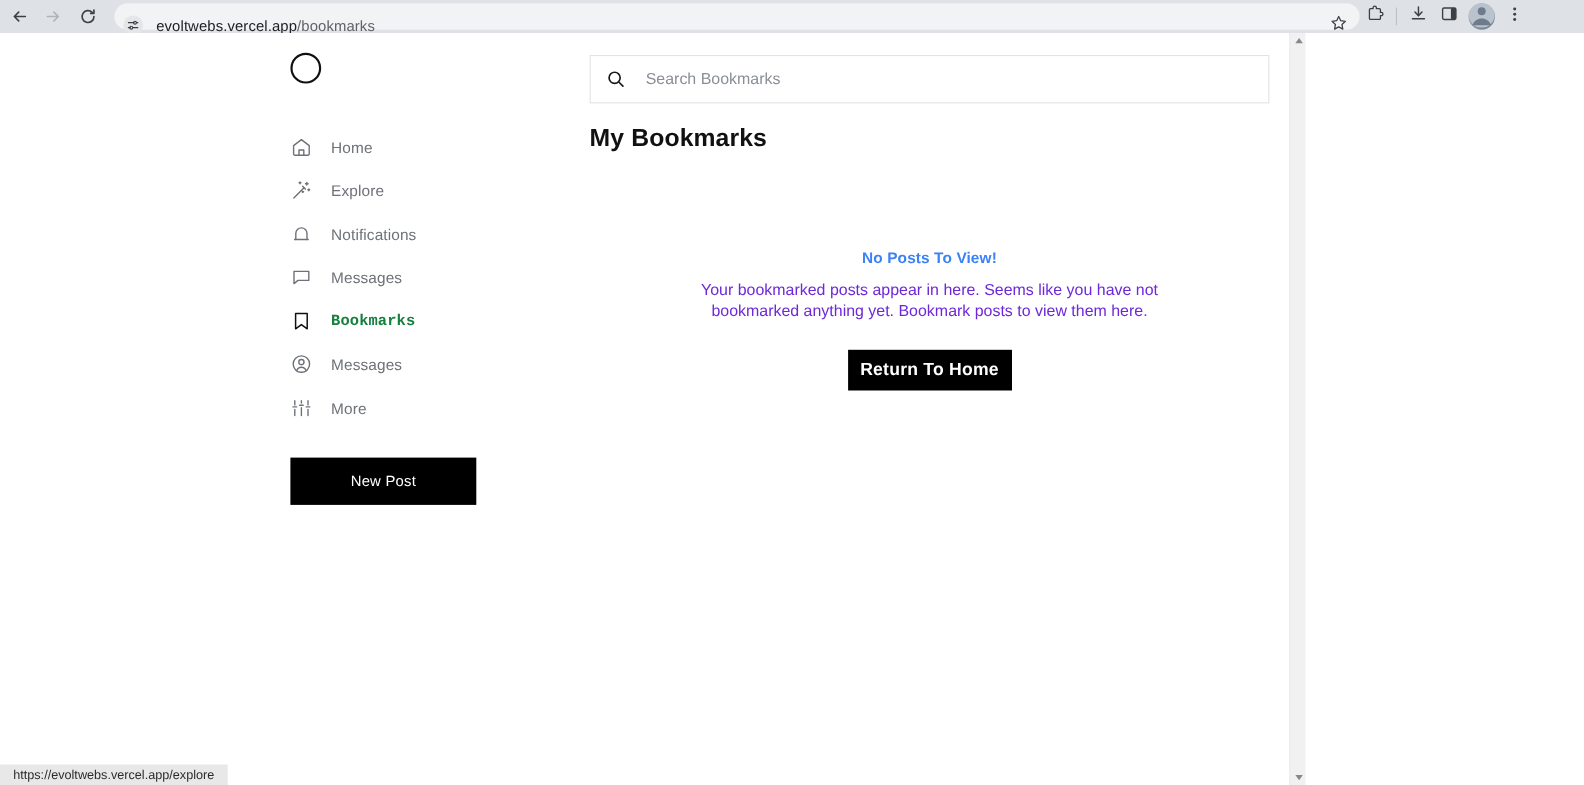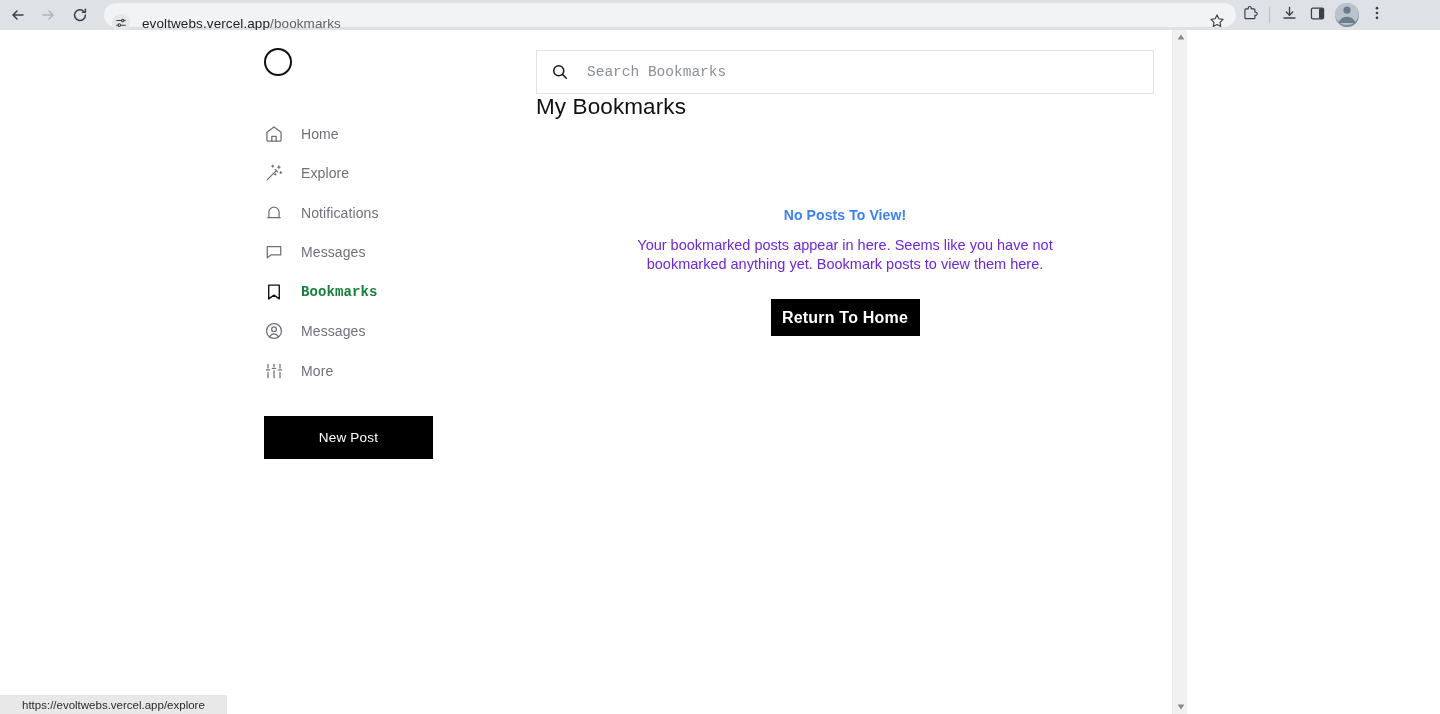--- a/index.html
+++ b/index.html
@@ -156,29 +156,30 @@
     padding: 0 14px;
     background: #ffffff;
   }
   #search-icon { flex: 0 0 auto; display: flex; }
   #search-input {
     flex: 1 1 auto;
     border: none;
     outline: none;
     margin-left: 18px;
     font-size: 14.5px;
-    font-family: Liberation Mono, monospace;
+    font-family: Liberation Sans, sans-serif;
     color: #ef4444;
     background: transparent;
   }
   #search-input::placeholder { color: #8a8f96; }
 
   #page-title {
+    margin-top: 19px;
     font-size: 22.5px;
-    font-weight: normal;
+    font-weight: bold;
     color: #111111;
     letter-spacing: 0.1px;
   }
 
   #empty-state {
     margin-top: 87px;
     text-align: center;
     padding: 0 12px;
   }
   #empty-title {
@@ -236,21 +237,21 @@
   
   #status-bar {
     position: absolute;
     left: 0; bottom: 0;
     height: 19px;
     background: #e8e8e8;
     color: #2b2b2b;
     font-size: 11.5px;
     display: flex;
     align-items: center;
-    padding: 0 22px;
+    padding: 0 12px;
     z-index: 20;
   }
 </style>
 </head>
 <body>
 
 <div id="browser-chrome">
 
   <div class="nav-btn" id="nav-back">
     <span>

